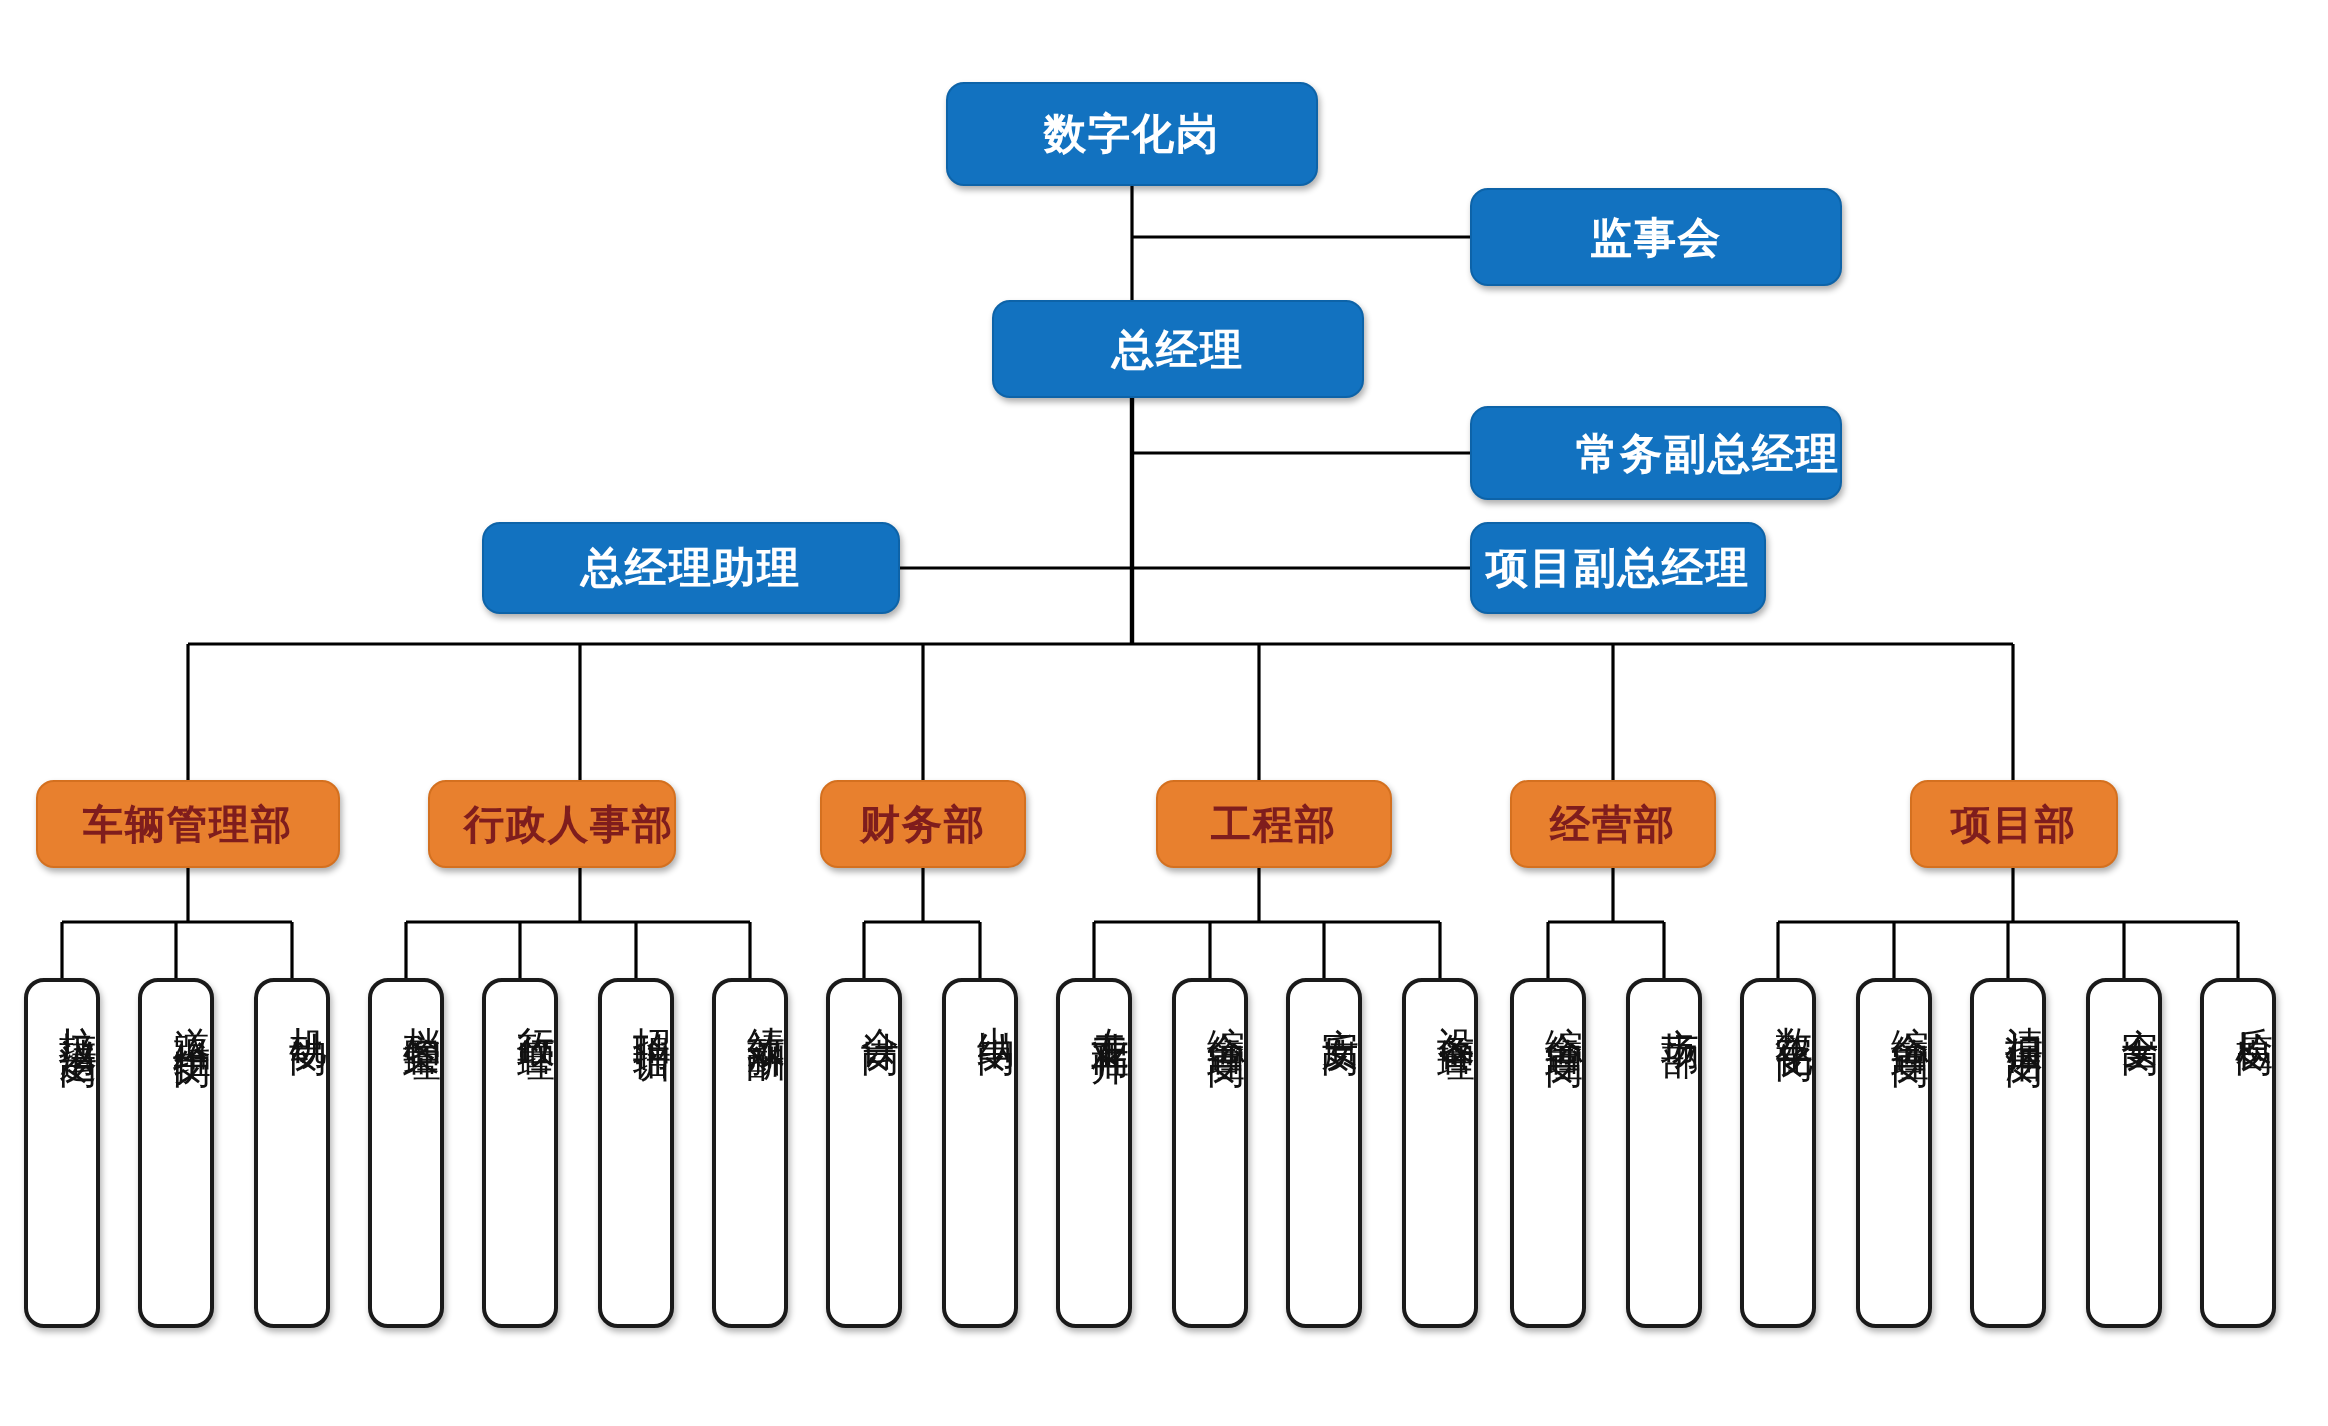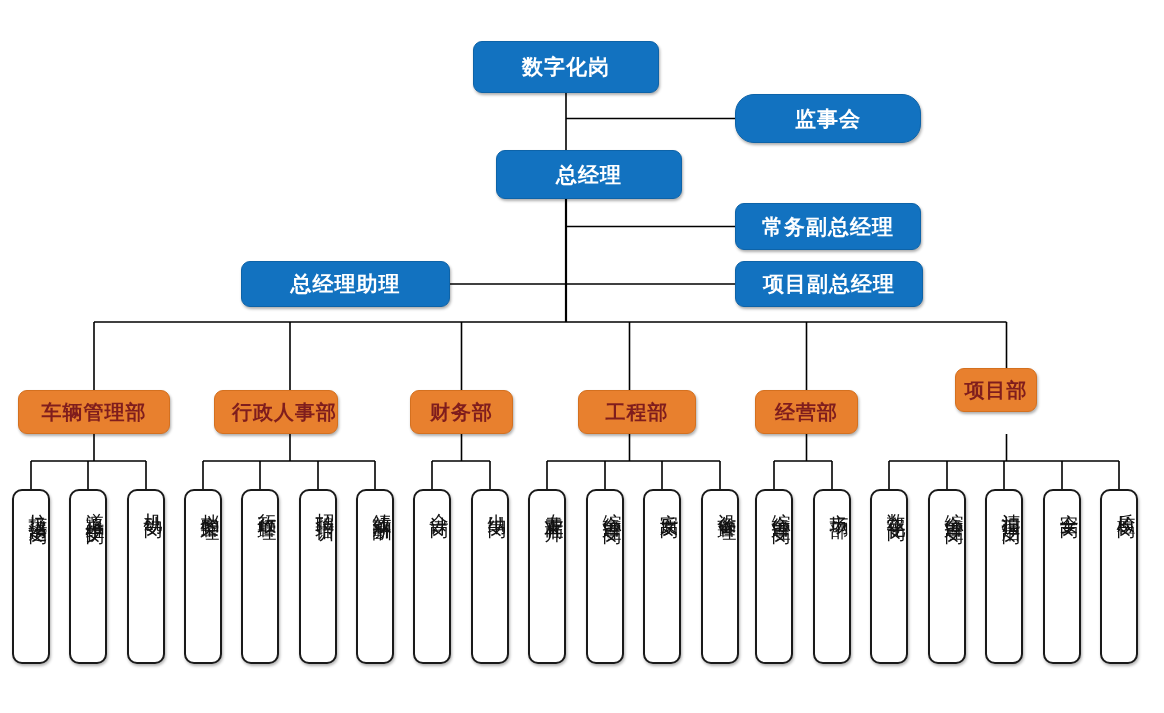--- a/index.html
+++ b/index.html
@@ -125,33 +125,33 @@
       <line x1="947" y1="461" x2="947" y2="489" stroke="#000000" stroke-width="1.6"></line>
       <line x1="1004" y1="461" x2="1004" y2="489" stroke="#000000" stroke-width="1.6"></line>
       <line x1="1062" y1="461" x2="1062" y2="489" stroke="#000000" stroke-width="1.6"></line>
       <line x1="1119" y1="461" x2="1119" y2="489" stroke="#000000" stroke-width="1.6"></line>
     </svg>
 
   <div id="nodes-layer">
       <div class="node blue" style="left: 473px; top: 41px; width: 186px; height: 52px;">
         <span>数字化岗</span>
       </div>
-      <div class="node blue" style="left: 735px; top: 94px; width: 186px; height: 49px; border-radius: 19px;">
+      <div class="node blue" style="left: 735px; top: 94px; width: 186px; height: 49px;">
         <span>监事会</span>
       </div>
       <div class="node blue" style="left: 473px; top: 150px; width: 186px; height: 49px; margin-left: 23px;">
         <span>总经理</span>
       </div>
-      <div class="node blue" style="left: 735px; top: 203px; width: 186px; height: 47px;">
+      <div class="node blue" style="left: 735px; top: 203px; width: 186px; height: 47px; justify-content: flex-end;">
         <span>常务副总经理</span>
       </div>
       <div class="node blue" style="left: 241px; top: 261px; width: 209px; height: 46px;">
         <span>总经理助理</span>
       </div>
-      <div class="node blue" style="left: 735px; top: 261px; width: 188px; height: 46px;">
+      <div class="node blue" style="left: 735px; top: 261px; width: 148px; height: 46px;">
         <span>项目副总经理</span>
       </div>
       <div class="node orange" style="left: 18px; top: 390px; width: 152px; height: 44px;">
         <span>车辆管理部</span>
       </div>
       <div class="node  leaf" style="left: 12px; top: 489px; width: 38px; height: 175px;">
         <span>垃圾清运岗</span>
       </div>
       <div class="node  leaf" style="left: 69px; top: 489px; width: 38px; height: 175px;">
         <span>道路维护岗</span>
@@ -200,21 +200,21 @@
       </div>
       <div class="node orange" style="left: 755px; top: 390px; width: 103px; height: 44px;">
         <span>经营部</span>
       </div>
       <div class="node  leaf" style="left: 755px; top: 489px; width: 38px; height: 175px;">
         <span>综合管理岗</span>
       </div>
       <div class="node  leaf" style="left: 813px; top: 489px; width: 38px; height: 175px;">
         <span>市场部</span>
       </div>
-      <div class="node orange" style="left: 955px; top: 368px; width: 82px; height: 44px;">
+      <div class="node orange" style="left: 955px; top: 390px; width: 104px; height: 44px;">
         <span>项目部</span>
       </div>
       <div class="node  leaf" style="left: 870px; top: 489px; width: 38px; height: 175px;">
         <span>数字化岗</span>
       </div>
       <div class="node  leaf" style="left: 928px; top: 489px; width: 38px; height: 175px;">
         <span>综合管理岗</span>
       </div>
       <div class="node  leaf" style="left: 985px; top: 489px; width: 38px; height: 175px;">
         <span>清扫保洁岗</span>

